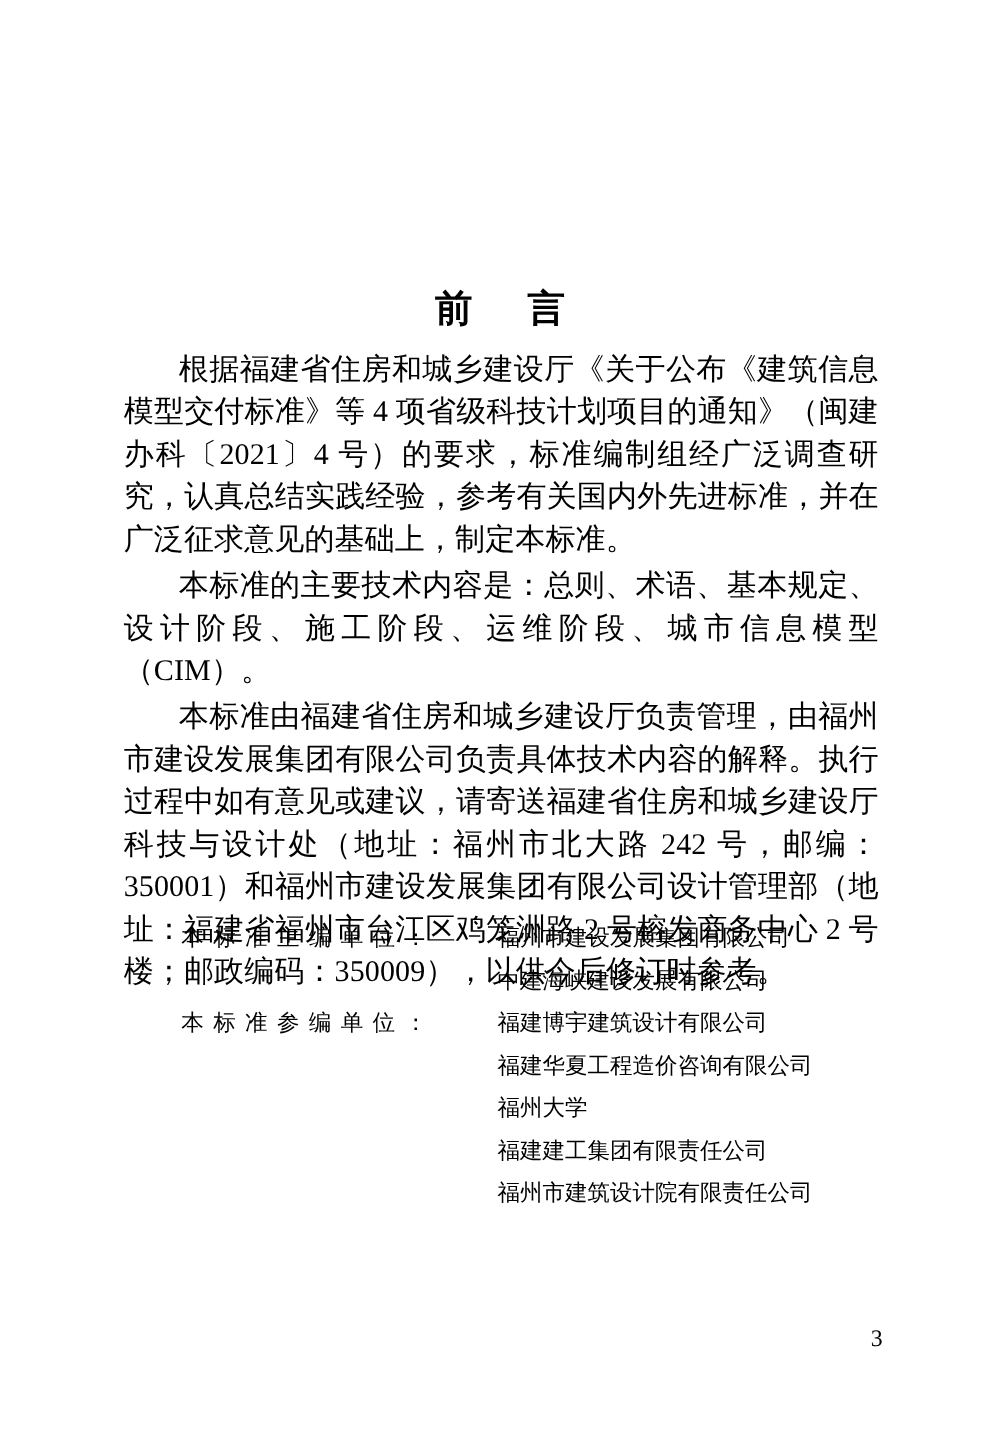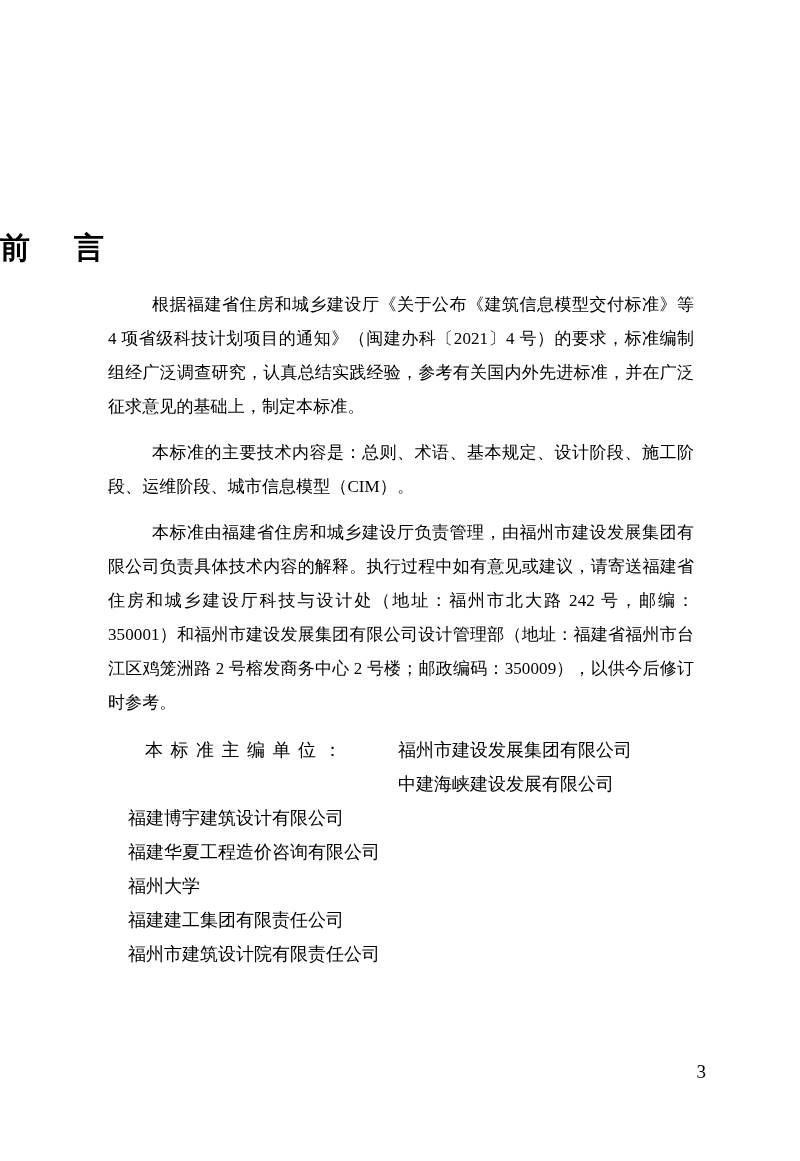--- a/index.html
+++ b/index.html
@@ -17,21 +17,21 @@
     color: #000000;
     box-sizing: border-box;
   }
 
   
   .doc-title {
     position: absolute;
     top: 207px;
     left: 0;
     width: 800px;
-    text-align: left;
+    text-align: center;
     font-size: 30px;
     font-weight: bold;
     line-height: 42px;
     letter-spacing: 0px;
     font-family: "Liberation Serif", "DejaVu Serif", serif;
   }
   .doc-title .t-char {
     display: inline-block;
   }
   .doc-title .t-gap {
@@ -40,22 +40,22 @@
   }
 
   
   .body-block {
     position: absolute;
     top: 276px;
     left: 96px;
     width: 610px;
   }
   p.para {
-    margin: 12px;
-    font-size: 17px;
+    margin: 3px;
+    font-size: 24px;
     line-height: 34px;
     text-align: justify;
     text-justify: inter-ideograph;
     text-indent: 44px;
     font-family: "Liberation Serif", "DejaVu Serif", serif;
     letter-spacing: 0.1px;
   }
 
   
   .units {
@@ -126,20 +126,21 @@
 
     <div class="unit-group">
       <div class="unit-label">本标准主编单位：</div>
       <div class="unit-names">
         <span class="unit-name">福州市建设发展集团有限公司</span>
         <span class="unit-name">中建海峡建设发展有限公司</span>
       </div>
     </div>
 
     <div class="unit-group">
+      <div class="unit-label">本标准参编单位：</div>
       <div class="unit-names">
         <span class="unit-name">福建博宇建筑设计有限公司</span>
         <span class="unit-name">福建华夏工程造价咨询有限公司</span>
         <span class="unit-name">福州大学</span>
         <span class="unit-name">福建建工集团有限责任公司</span>
         <span class="unit-name">福州市建筑设计院有限责任公司</span>
       </div>
     </div>
 
   </div>

